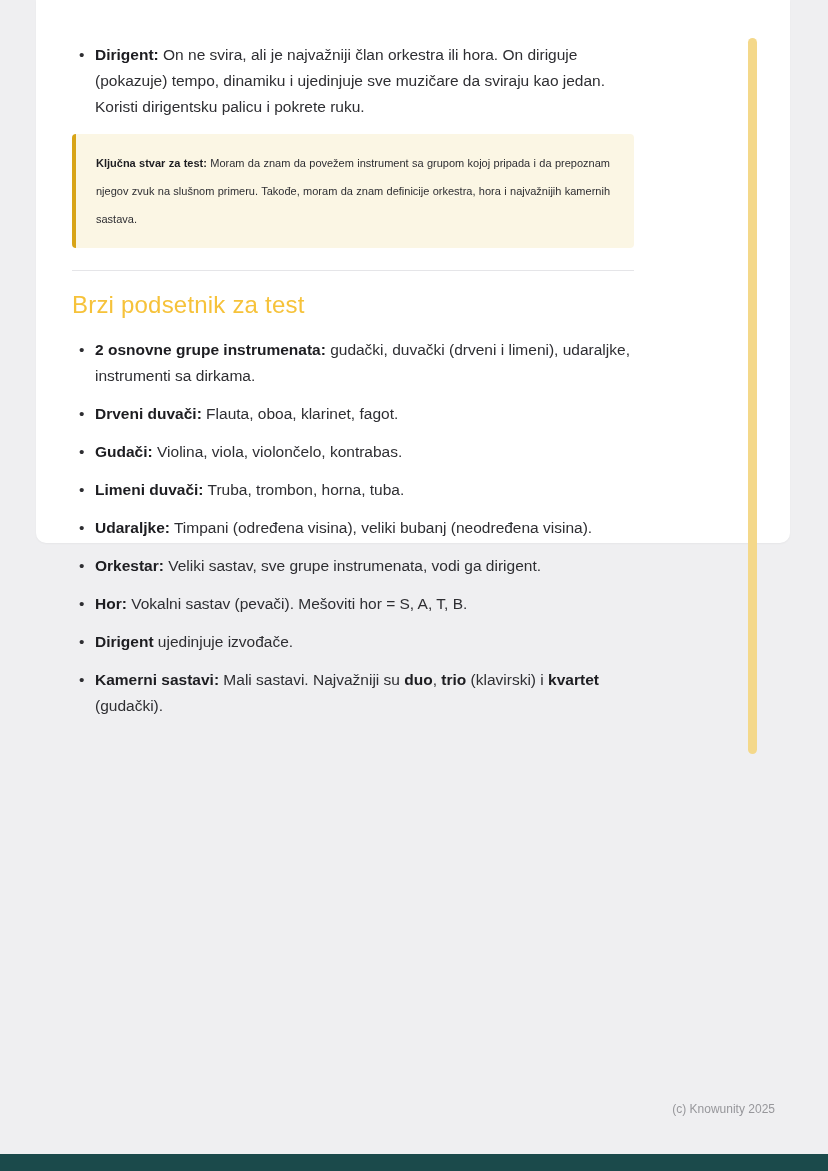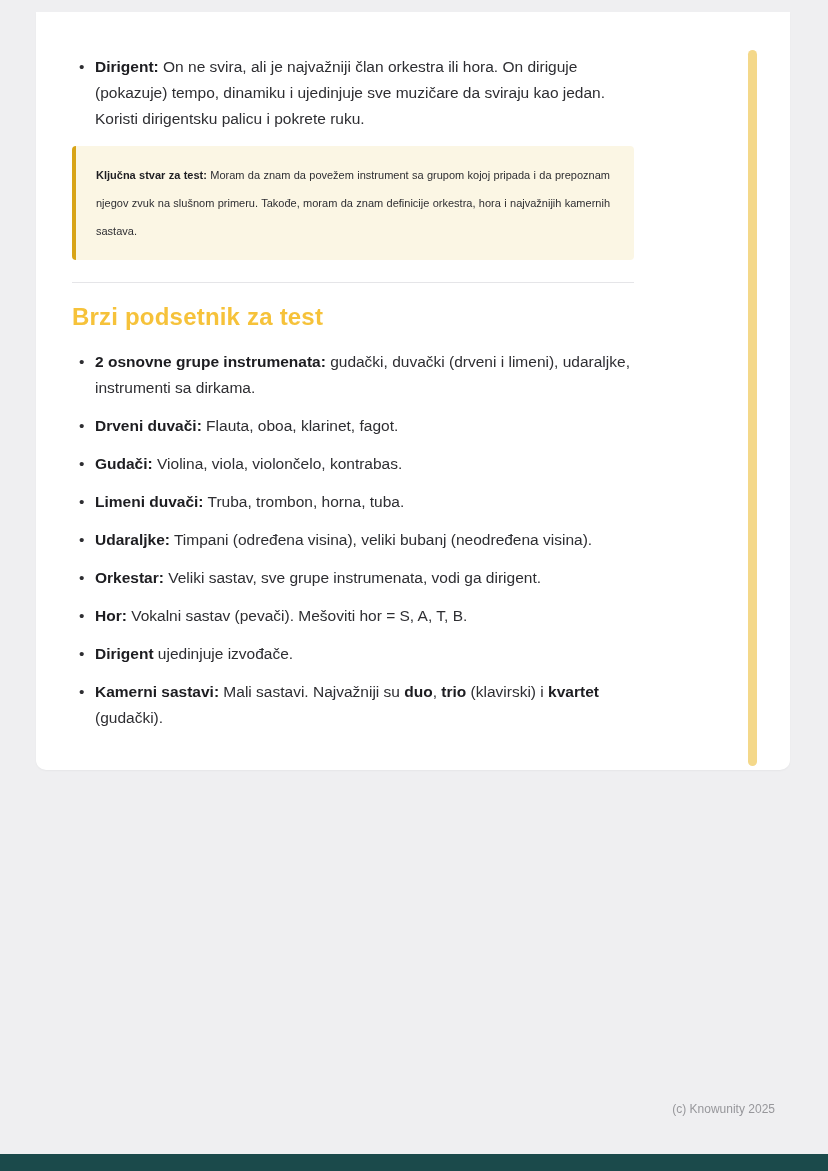--- a/index.html
+++ b/index.html
@@ -10,25 +10,24 @@
   }
   .viewport {
     position:relative;
     width:828px; height:1171px;
     background:#efeff1;
     overflow:hidden;
   }
   .doc-card {
     position:absolute;
     left:36px; top:0;
-    width:754px; height:758px;
+    width:754px; height:543px;
     background:#ffffff;
     border-radius:0 0 10px 10px;
     box-shadow:0 1px 2px rgba(0,0,0,0.04);
-    margin-top:12px;
   }
   .doc-content {
     position:absolute;
     left:36px; top:0;
     width:562px;
     padding-top:42px;
   }
   .page-edge {
     position:absolute;
     right:33px; top:38px;
@@ -67,21 +66,21 @@
     text-align:justify;
     color:var(--text,#2e2e32);
   }
   hr.divider {
     border:none;
     border-top:1px solid #e5e5e8;
     margin:0 0 20px 0;
   }
   .section-title {
     font-size:24px;
-    font-weight:700;
+    font-weight:400;
     color:var(--accent-gold,#f6c23a);
     margin:0 0 18px 0;
     letter-spacing:0.2px;
   }
   .footer-credit {
     position:absolute;
     right:53px; top:1102px;
     font-size:12px;
     color:#97979b;
   }

